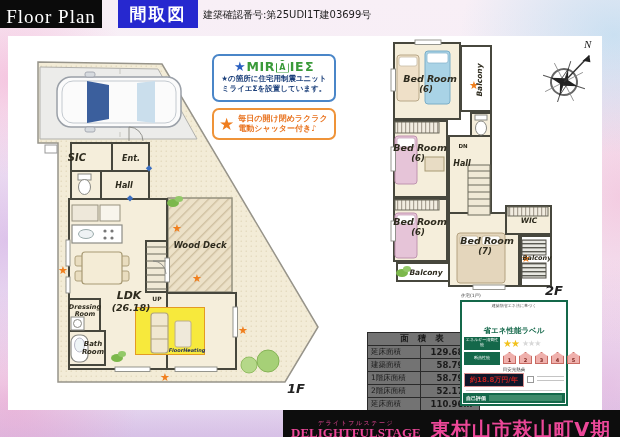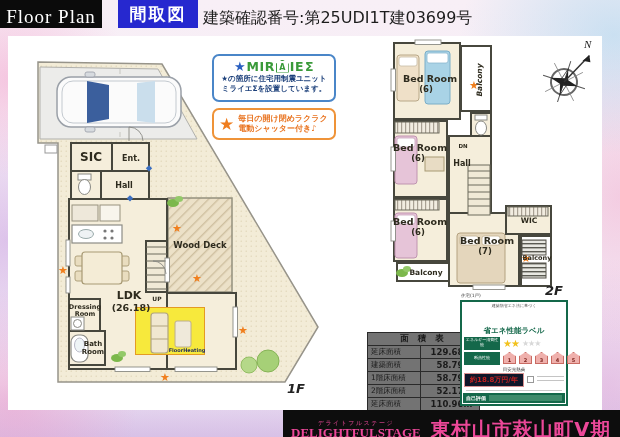--- a/index.html
+++ b/index.html
@@ -16,29 +16,29 @@
       linear-gradient(0deg, rgba(198,168,220,.55), transparent 12%),
       linear-gradient(180deg,#f8eff6 0%,#f4ecf7 60%,#ecdff3 100%);
   }
   .abs{position:absolute;box-sizing:border-box;}
   
   .hdr-black{left:0;top:0;width:102px;height:28px;background:#0b0b0b;color:#fff;
     display:flex;align-items:flex-end;justify-content:center;
     font-family:"Liberation Serif","DejaVu Serif",serif;font-size:19px;letter-spacing:1px;}
   .hdr-blue{left:118px;top:0;width:80px;height:28px;background:#2628cf;color:#fff;
     display:flex;align-items:center;justify-content:center;font-weight:bold;font-size:17px;letter-spacing:2px;}
-  .hdr-num{left:203px;top:8px;font-size:16px;color:#1c1c1c;}
+  .hdr-num{left:203px;top:8px;font-size:10px;color:#1c1c1c;}
   
   .panel{left:8px;top:36px;width:594px;height:374px;background:#ffffff;}
   
   .room{position:absolute;box-sizing:border-box;background:#f5eedb;border:2px solid #47473d;}
   .balcony{position:absolute;box-sizing:border-box;background:
      repeating-linear-gradient(180deg,#f6f6f2 0 4px,#ececе4 4px 5px),#f6f6f2;border:2px solid #47473d;}
   .rl{position:absolute;transform:translate(-50%,-50%);white-space:nowrap;
-      font-weight:bold;color:#2e2b1e;text-align:center;}
+      font-style:italic;font-weight:bold;color:#2e2b1e;text-align:center;}
   .rl-v{position:absolute;transform:translate(-50%,-50%) rotate(-90deg);white-space:nowrap;
       font-style:italic;font-weight:bold;color:#2e2b1e;}
   .flabel{position:absolute;font-weight:bold;font-style:italic;font-size:13px;color:#222;}
   .fh{background:#f7e93c;border:1.5px solid #e49a23;}
   
   .badge{position:absolute;background:#fff;border-radius:7px;box-sizing:border-box;}
   .badge-miraie{left:212px;top:54px;width:124px;height:48px;border:2px solid #4a86c8;padding:2px 4px;text-align:center;}
   .miraie-logo{display:flex;align-items:center;justify-content:center;gap:1px;height:16px;}
   .miraie-star{color:#2a5fc0;font-size:13px;line-height:13px;}
   .miraie-txt{color:#3a9a3a;font-weight:bold;font-size:12.5px;letter-spacing:.5px;}
@@ -233,21 +233,21 @@
       <text x="172" y="227">★</text>
       <text x="140" y="326">★</text>
       <text x="218" y="279">★</text>
     </g>
     <g fill="#3a6ec0">
       <rect x="103" y="141" width="4.5" height="4.5" transform="rotate(45 105 143)"></rect>
       <rect x="122" y="111" width="4.5" height="4.5" transform="rotate(45 124 113)"></rect>
     </g>
   </svg>
 
-  <span class="rl" style="left:66px;top:102px;font-size:12px;">SIC</span>
+  <span class="rl" style="left:52px;top:102px;font-size:10px;">SIC</span>
   <span class="rl" style="left:106px;top:103px;font-size:8px;">Ent.</span>
   <span class="rl" style="left:99px;top:130px;font-size:8px;">Hall</span>
   <span class="rl" style="left:104px;top:240px;font-size:11px;">LDK</span>
   <span class="rl" style="left:106px;top:252px;font-size:9.5px;">(26.18)</span>
   <span class="rl" style="left:175px;top:190px;font-size:8.5px;">Wood Deck</span>
   <span class="rl" style="left:132px;top:243px;font-size:6px;font-style:normal;">UP</span>
   <span class="rl" style="left:60px;top:252px;font-size:6.5px;">Dressing</span>
   <span class="rl" style="left:60px;top:259px;font-size:6.5px;">Room</span>
   <span class="rl" style="left:68px;top:289px;font-size:7px;">Bath</span>
   <span class="rl" style="left:68px;top:297px;font-size:7px;">Room</span>

